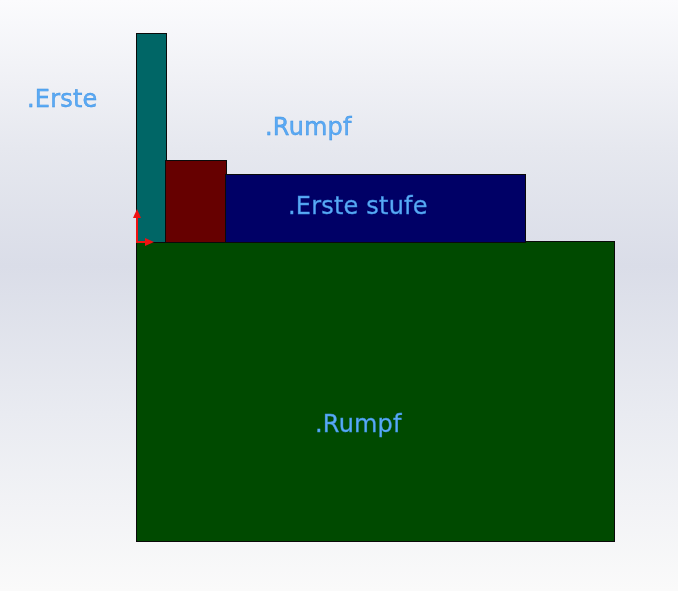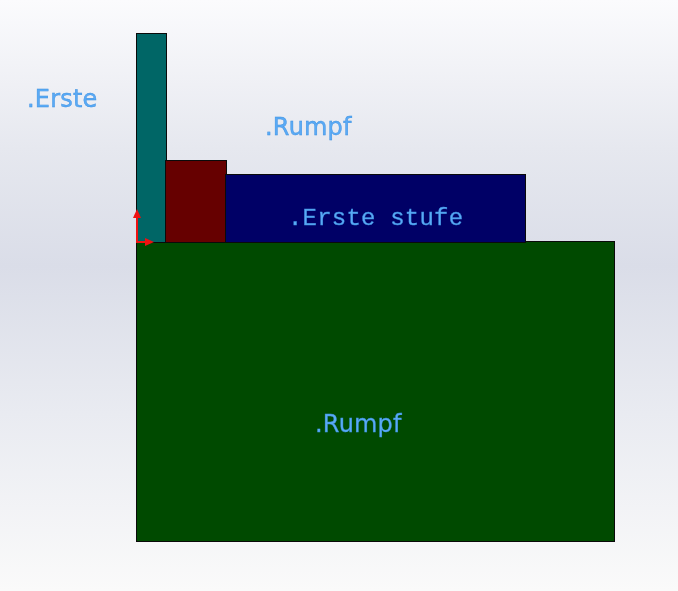--- a/index.html
+++ b/index.html
@@ -29,14 +29,14 @@
 
 <div>
   <div class="axis" style="left:136px; top:212px; width:2px; height:30px;"></div>
   <div style="position:absolute; left:133px; top:209px; width:0; height:0; border-left:4px solid transparent; border-right:4px solid transparent; border-bottom:9px solid #ee1111;"></div>
   <div class="axis" style="left:136px; top:241px; width:10px; height:2px;"></div>
   <div style="position:absolute; left:145px; top:238px; width:0; height:0; border-top:4px solid transparent; border-bottom:4px solid transparent; border-left:9px solid #ee1111;"></div>
 </div>
 
 <div class="label" style="left:27px; top:85px;">.Erste</div>
 <div class="label" style="left:265px; top:113px;">.Rumpf</div>
-<div class="label" style="left:288px; top:205px;font-family:Liberation Mono, monospace;">.Erste stufe</div>
+<div class="label" style="left:288px; top:192px;">.Erste stufe</div>
 <div class="label" style="left:315px; top:410px;">.Rumpf</div>
 
 </body></html>

